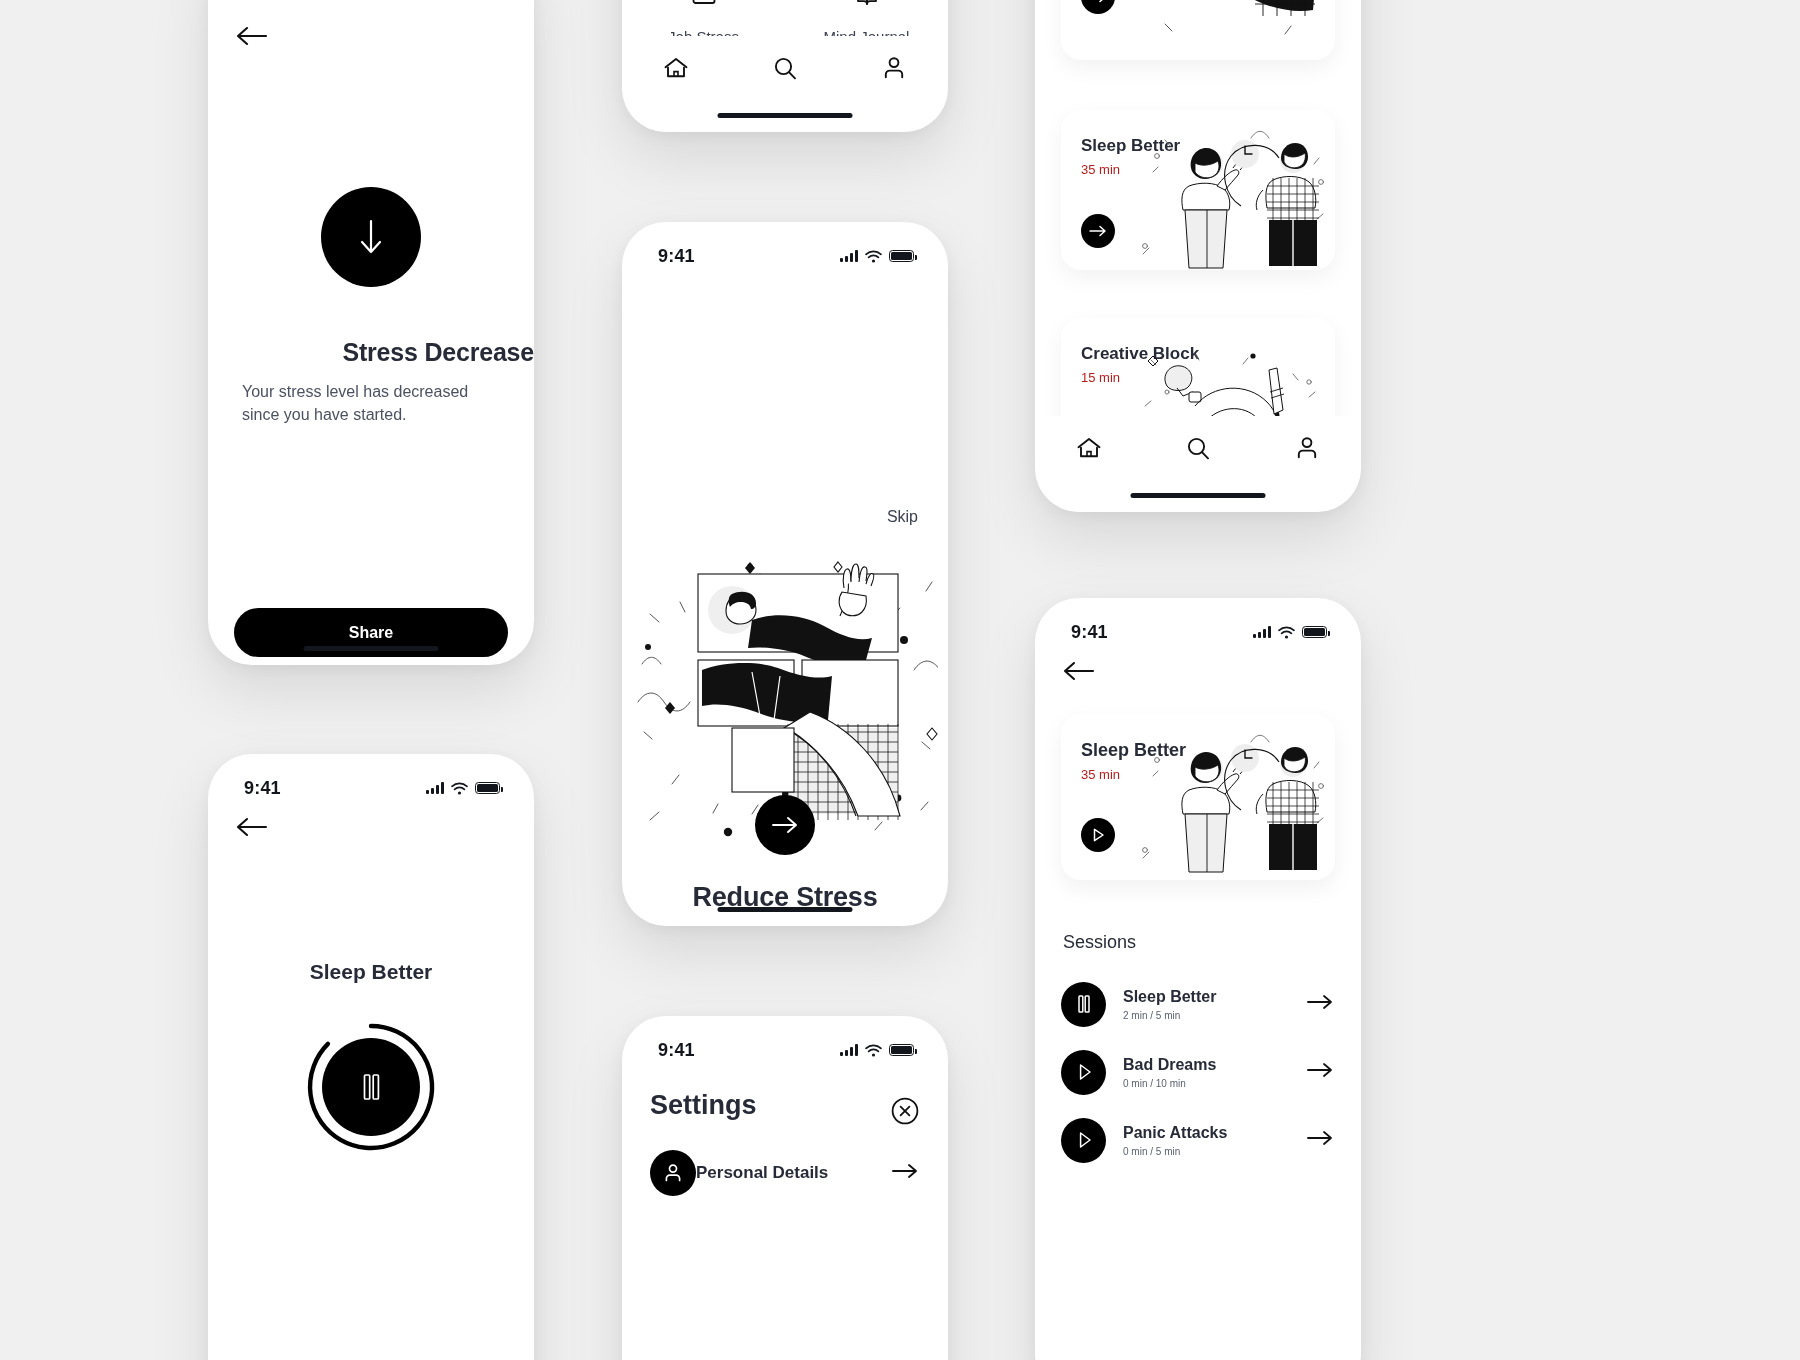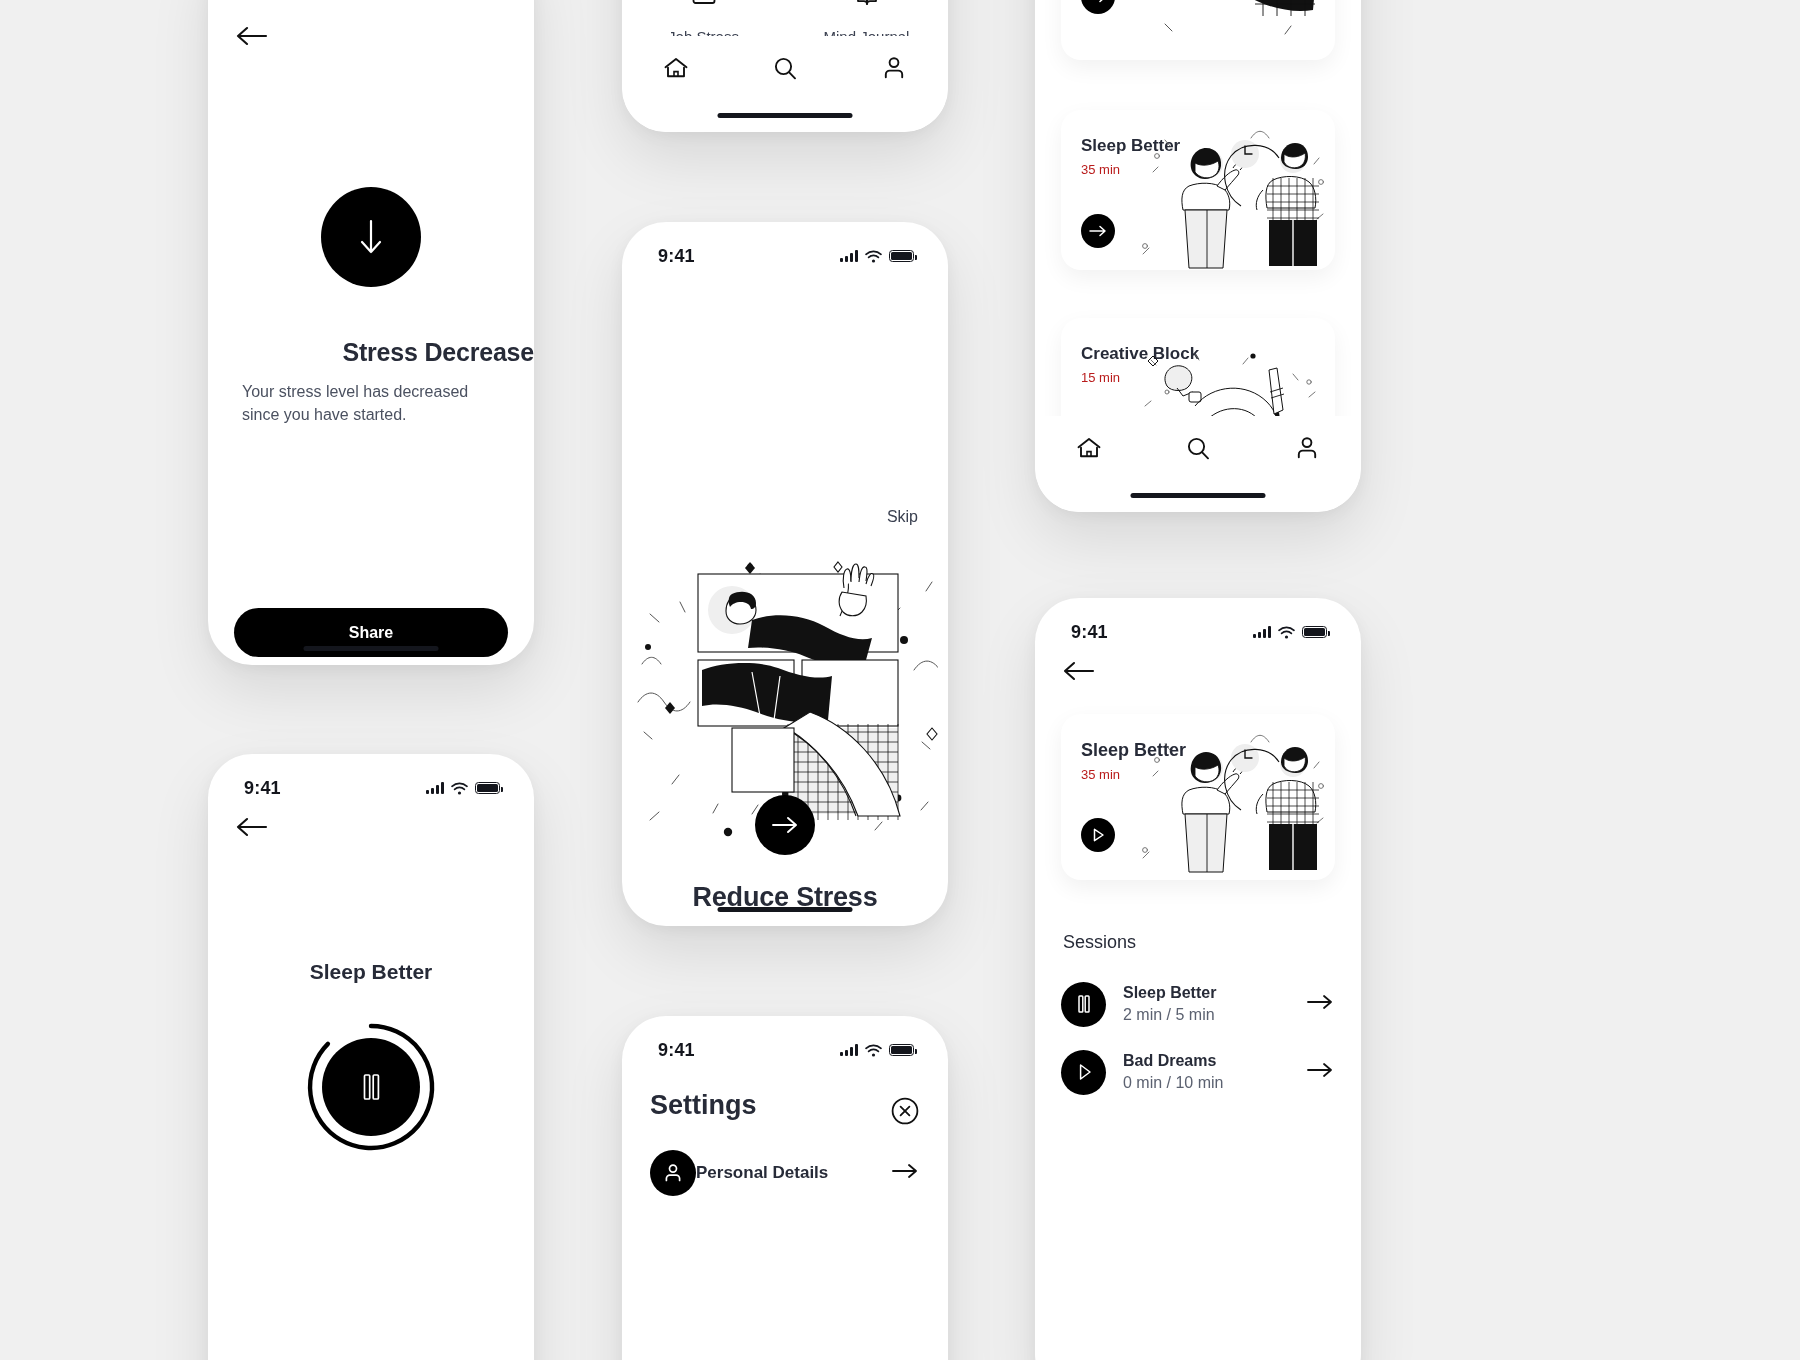--- a/index.html
+++ b/index.html
@@ -114,21 +114,21 @@
   #p-detail { left: 1035px; top: 598px; width: 326px; height: 800px; }
   #p-detail .back-arrow { left: 28px; top: 62px; }
   .hero-card { position: absolute; left: 26px; right: 26px; top: 116px; height: 166px;
                background:#fff; border-radius: 20px; overflow:hidden; box-shadow: 0 8px 22px rgba(0,0,0,0.06); }
   .sessions-h { position: absolute; left: 28px; top: 334px; font-size: 18px; color: #272b38; }
   .sess-list { position: absolute; left: 26px; right: 26px; top: 372px; }
   .sess-row { display: flex; align-items: center; gap: 17px; height: 68px; cursor: pointer; }
   .sess-ico { width: 45px; height: 45px; border-radius: 50%; background:#000; display:flex; align-items:center; justify-content:center; flex:0 0 auto; }
   .sess-mid { flex: 1; }
   .sess-name { font-size: 16px; font-weight: 700; color:#272b38; }
-  .sess-time { font-size: 16px; color:#5b6170; margin-top: 4px; }
+  .sess-time { font-size: 10px; color:#5b6170; margin-top: 4px; }
 
   
   .illus-svg { width: 100%; height: 100%; display: block; }
 </style>
 </head>
 <body>
 
 <div class="stage">
 
   <div class="phone" id="p-stress">
@@ -617,17 +617,33 @@
           <span class="sess-name">Bad Dreams</span>
           <span class="sess-time" style="display:block">0 min / 10 min</span>
         </span>
         <span>
           <svg width="30" height="20" viewBox="0 0 30 20">
               <path d="M3 10h23M26 10l-7-6M26 10l-7 6" fill="none" stroke="#111" stroke-width="1.8" stroke-linecap="round" stroke-linejoin="round"></path>
             </svg>
         </span>
       </div>
 
+      <div class="sess-row">
+        <span class="sess-ico">
+          <svg width="20" height="22" viewBox="0 0 20 22">
+              <path d="M6.6 4 16 11l-9.4 7z" fill="none" stroke="#fff" stroke-width="1.5" stroke-linejoin="round"></path>
+            </svg>
+        </span>
+        <span class="sess-mid">
+          <span class="sess-name">Panic Attacks</span>
+          <span class="sess-time" style="display:block">0 min / 5 min</span>
+        </span>
+        <span>
+          <svg width="30" height="20" viewBox="0 0 30 20">
+              <path d="M3 10h23M26 10l-7-6M26 10l-7 6" fill="none" stroke="#111" stroke-width="1.8" stroke-linecap="round" stroke-linejoin="round"></path>
+            </svg>
+        </span>
+      </div>
 
     </div>
   </div>
 
 </div>
 
 </body></html>

